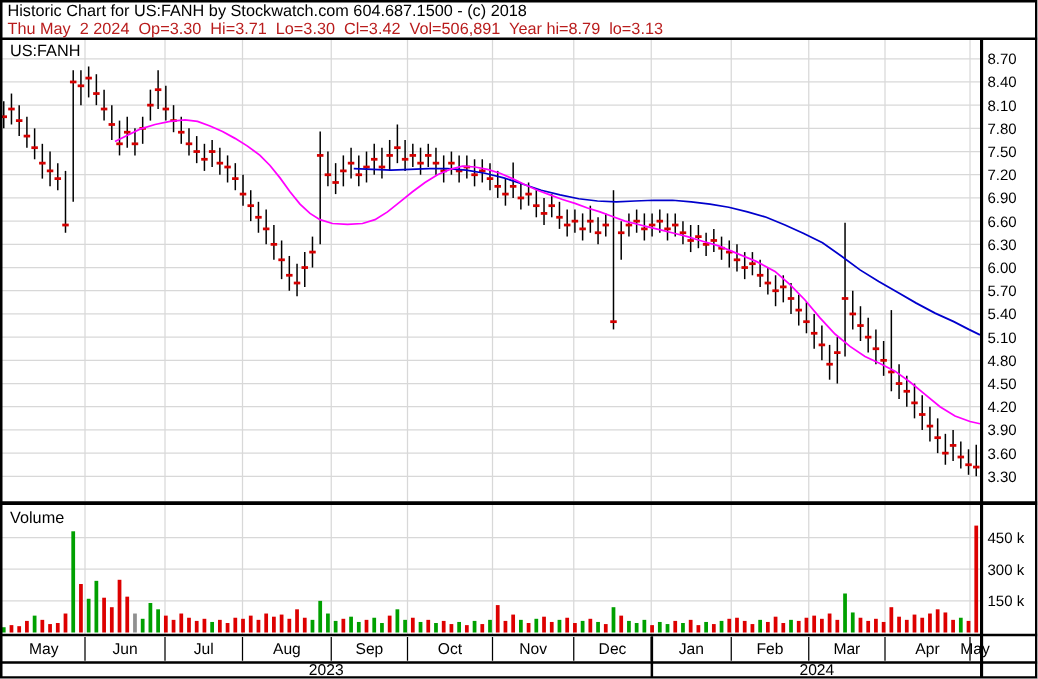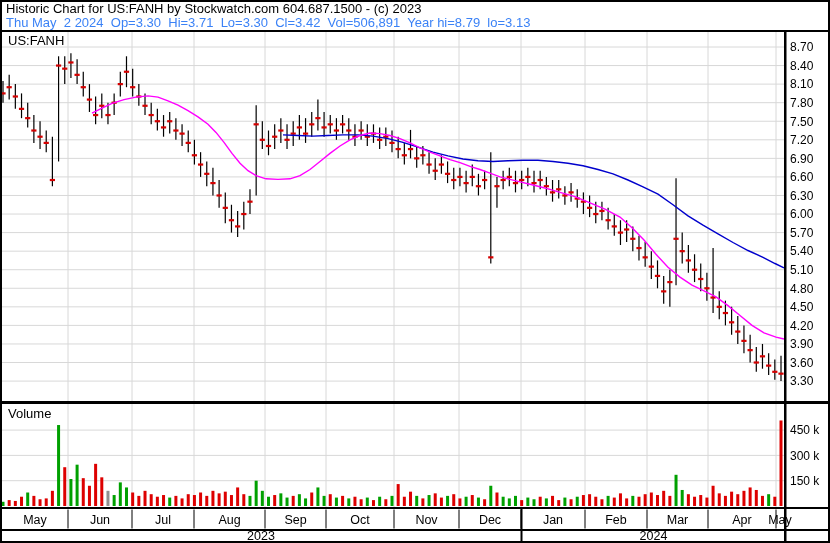--- a/index.html
+++ b/index.html
@@ -1,20 +1,20 @@
 <!DOCTYPE html>
 <html><head>
 <meta charset="utf-8">
 <style>
   html,body{margin:0;padding:0;background:#888;}
   .screen{position:relative;width:830px;height:543px;background:#fff;overflow:hidden;
           font-family:"Liberation Sans",sans-serif;}
   .hdr-line{position:absolute;left:6px;white-space:pre;color:#000;font-size:13px;line-height:13px;}
   #hline1{top:2px;}
-  #hline2{top:16px;color:#3b82f6;}
+  #hline2{top:16px;color:#b91c1c;}
   svg{position:absolute;left:0;top:0;}
   svg text{font-family:"Liberation Sans",sans-serif;fill:#000;}
   .axis-label{font-size:12px;}
   .month-label{font-size:12.5px;}
   .year-label{font-size:12.5px;}
   .pane-label{font-size:13px;}
 </style>
 </head>
 <body>
 
@@ -514,15 +514,15 @@
     <rect x="0" y="401" width="830" height="3" fill="#000"></rect>
     <rect x="0" y="507" width="830" height="2" fill="#000"></rect>
     <rect x="0" y="529" width="830" height="2" fill="#000"></rect>
     <rect x="520.5" y="509" width="2" height="33" fill="#000"></rect>
     <rect x="1" y="1" width="828" height="541" fill="none" stroke="#000" stroke-width="2"></rect>
 
     <text x="8" y="45" class="pane-label">US:FANH</text>
     <text x="8" y="418" class="pane-label">Volume</text>
   </svg>
 
-  <div class="hdr-line" id="hline1">Historic Chart for US:FANH by Stockwatch.com 604.687.1500 - (c) 2023</div>
+  <div class="hdr-line" id="hline1">Historic Chart for US:FANH by Stockwatch.com 604.687.1500 - (c) 2018</div>
   <div class="hdr-line" id="hline2">Thu May  2 2024  Op=3.30  Hi=3.71  Lo=3.30  Cl=3.42  Vol=506,891  Year hi=8.79  lo=3.13</div>
 </div>
 
 </body></html>

